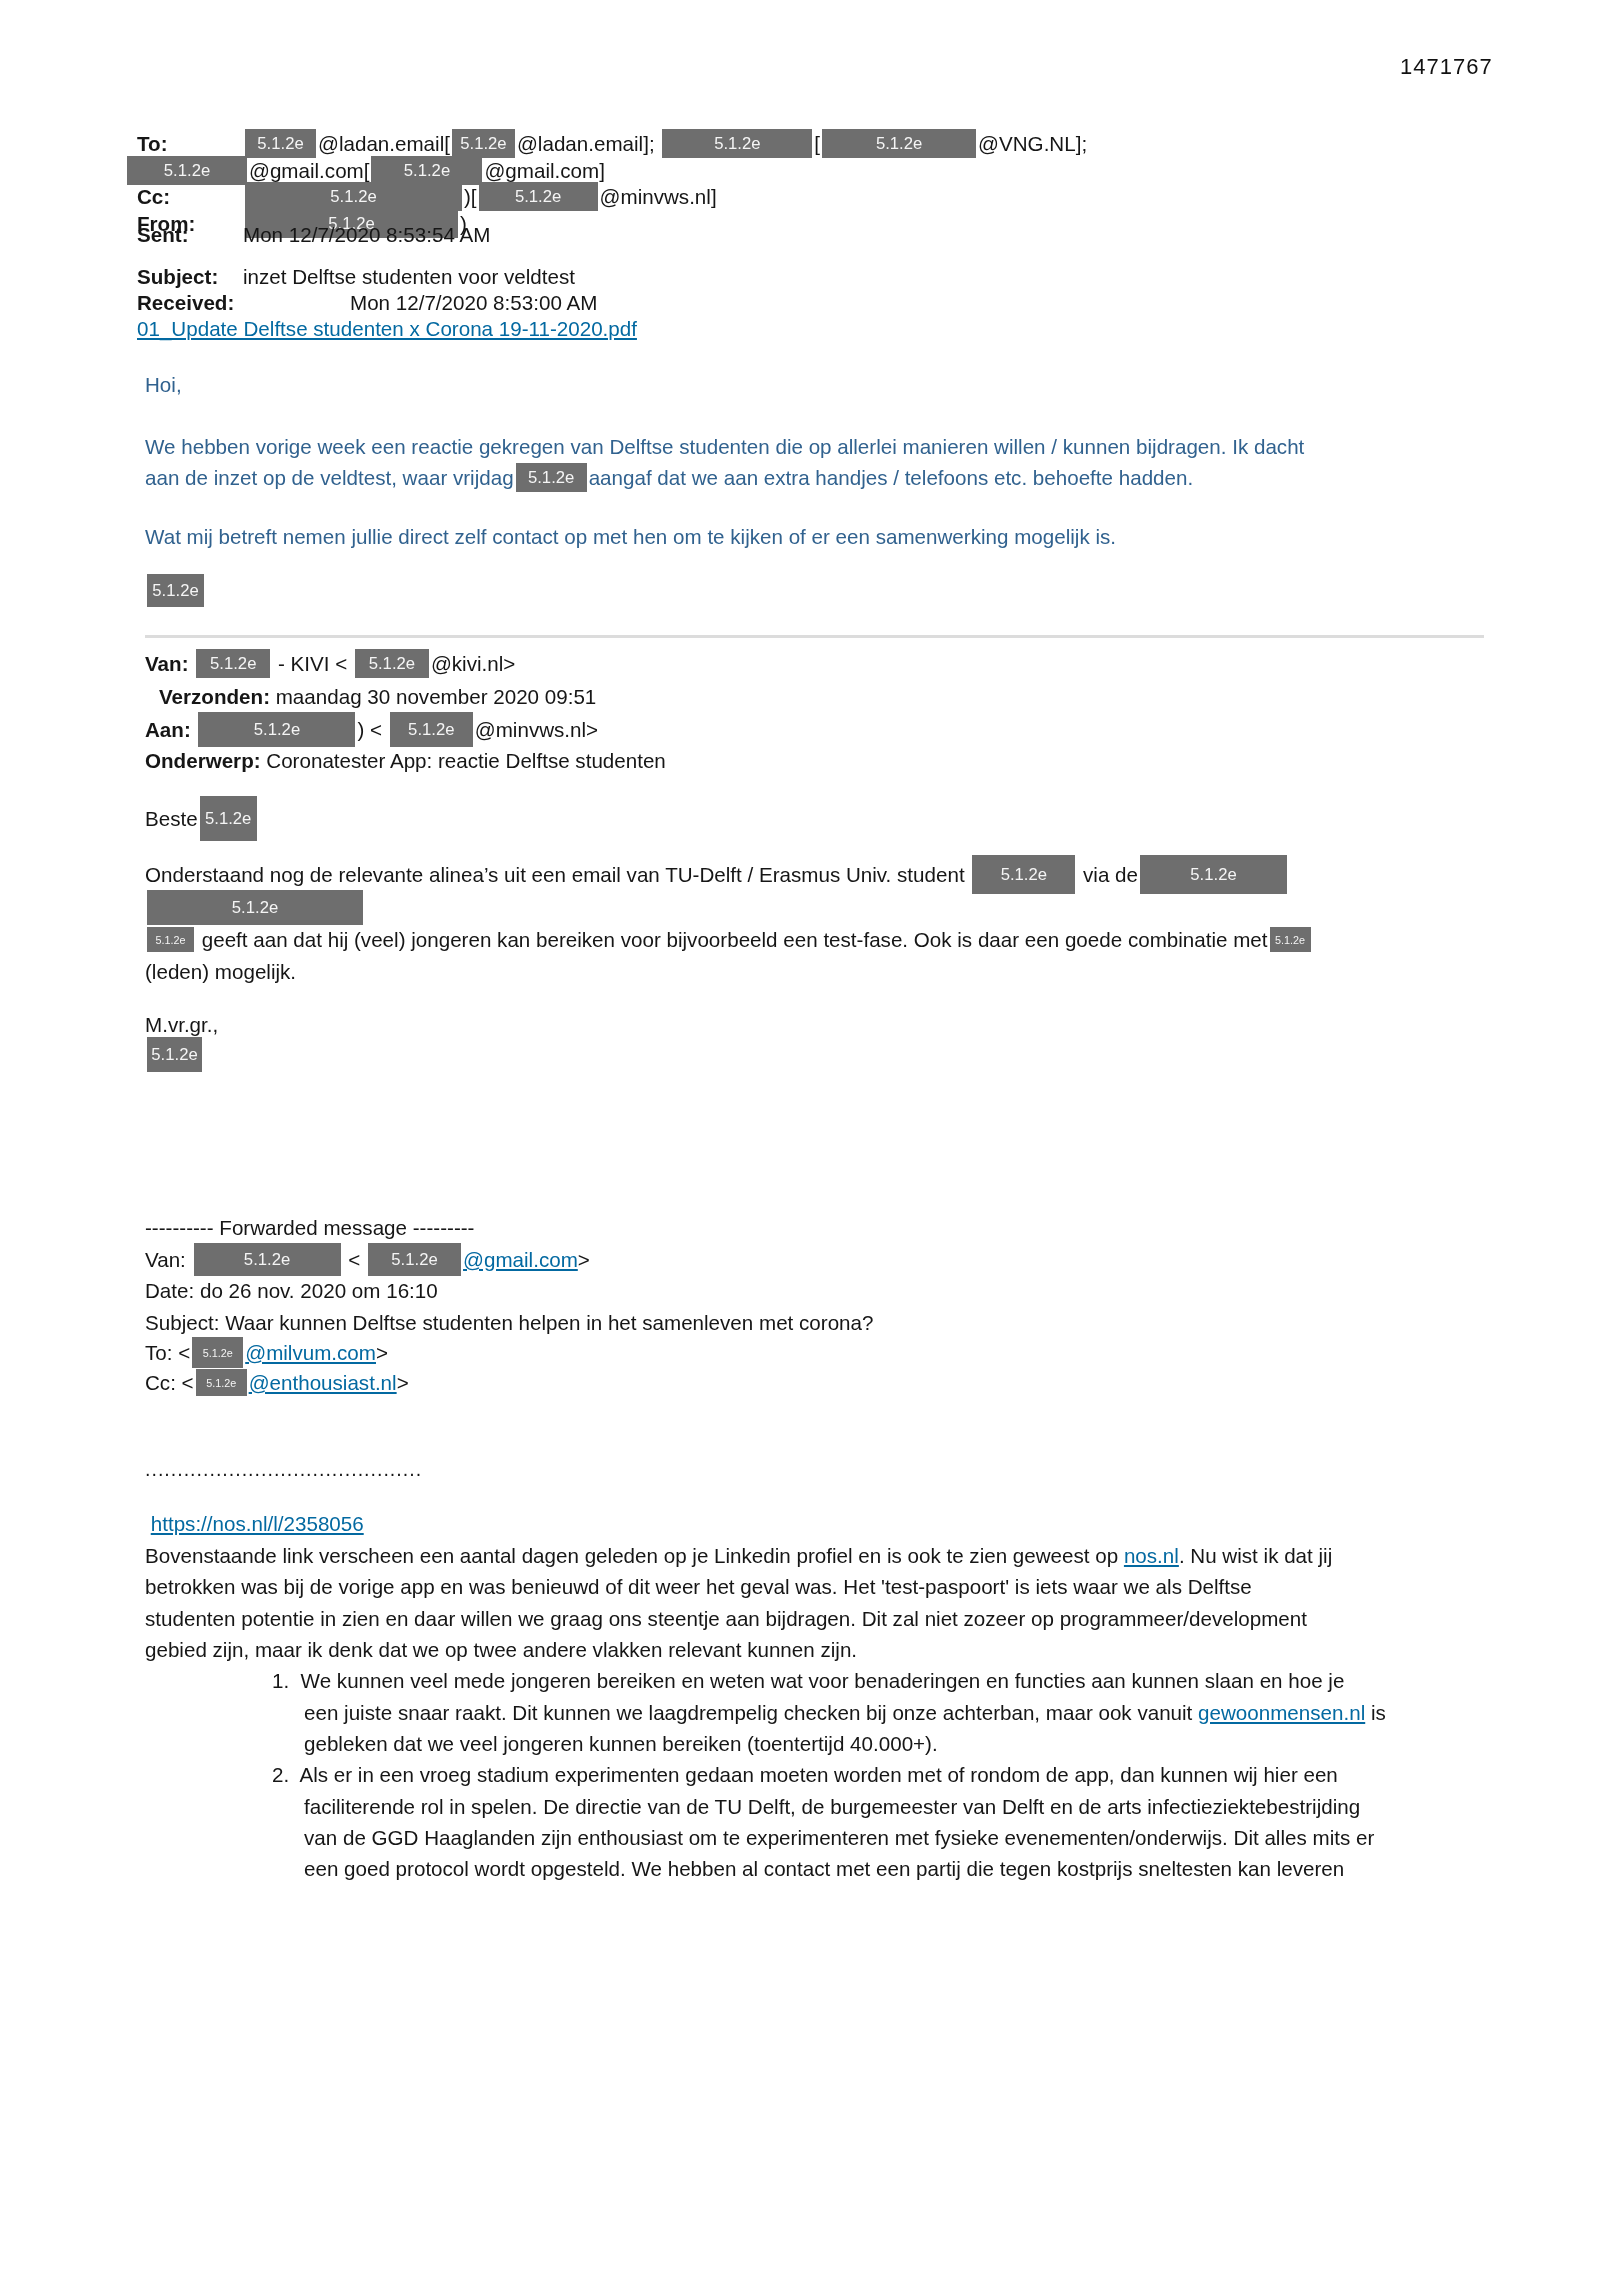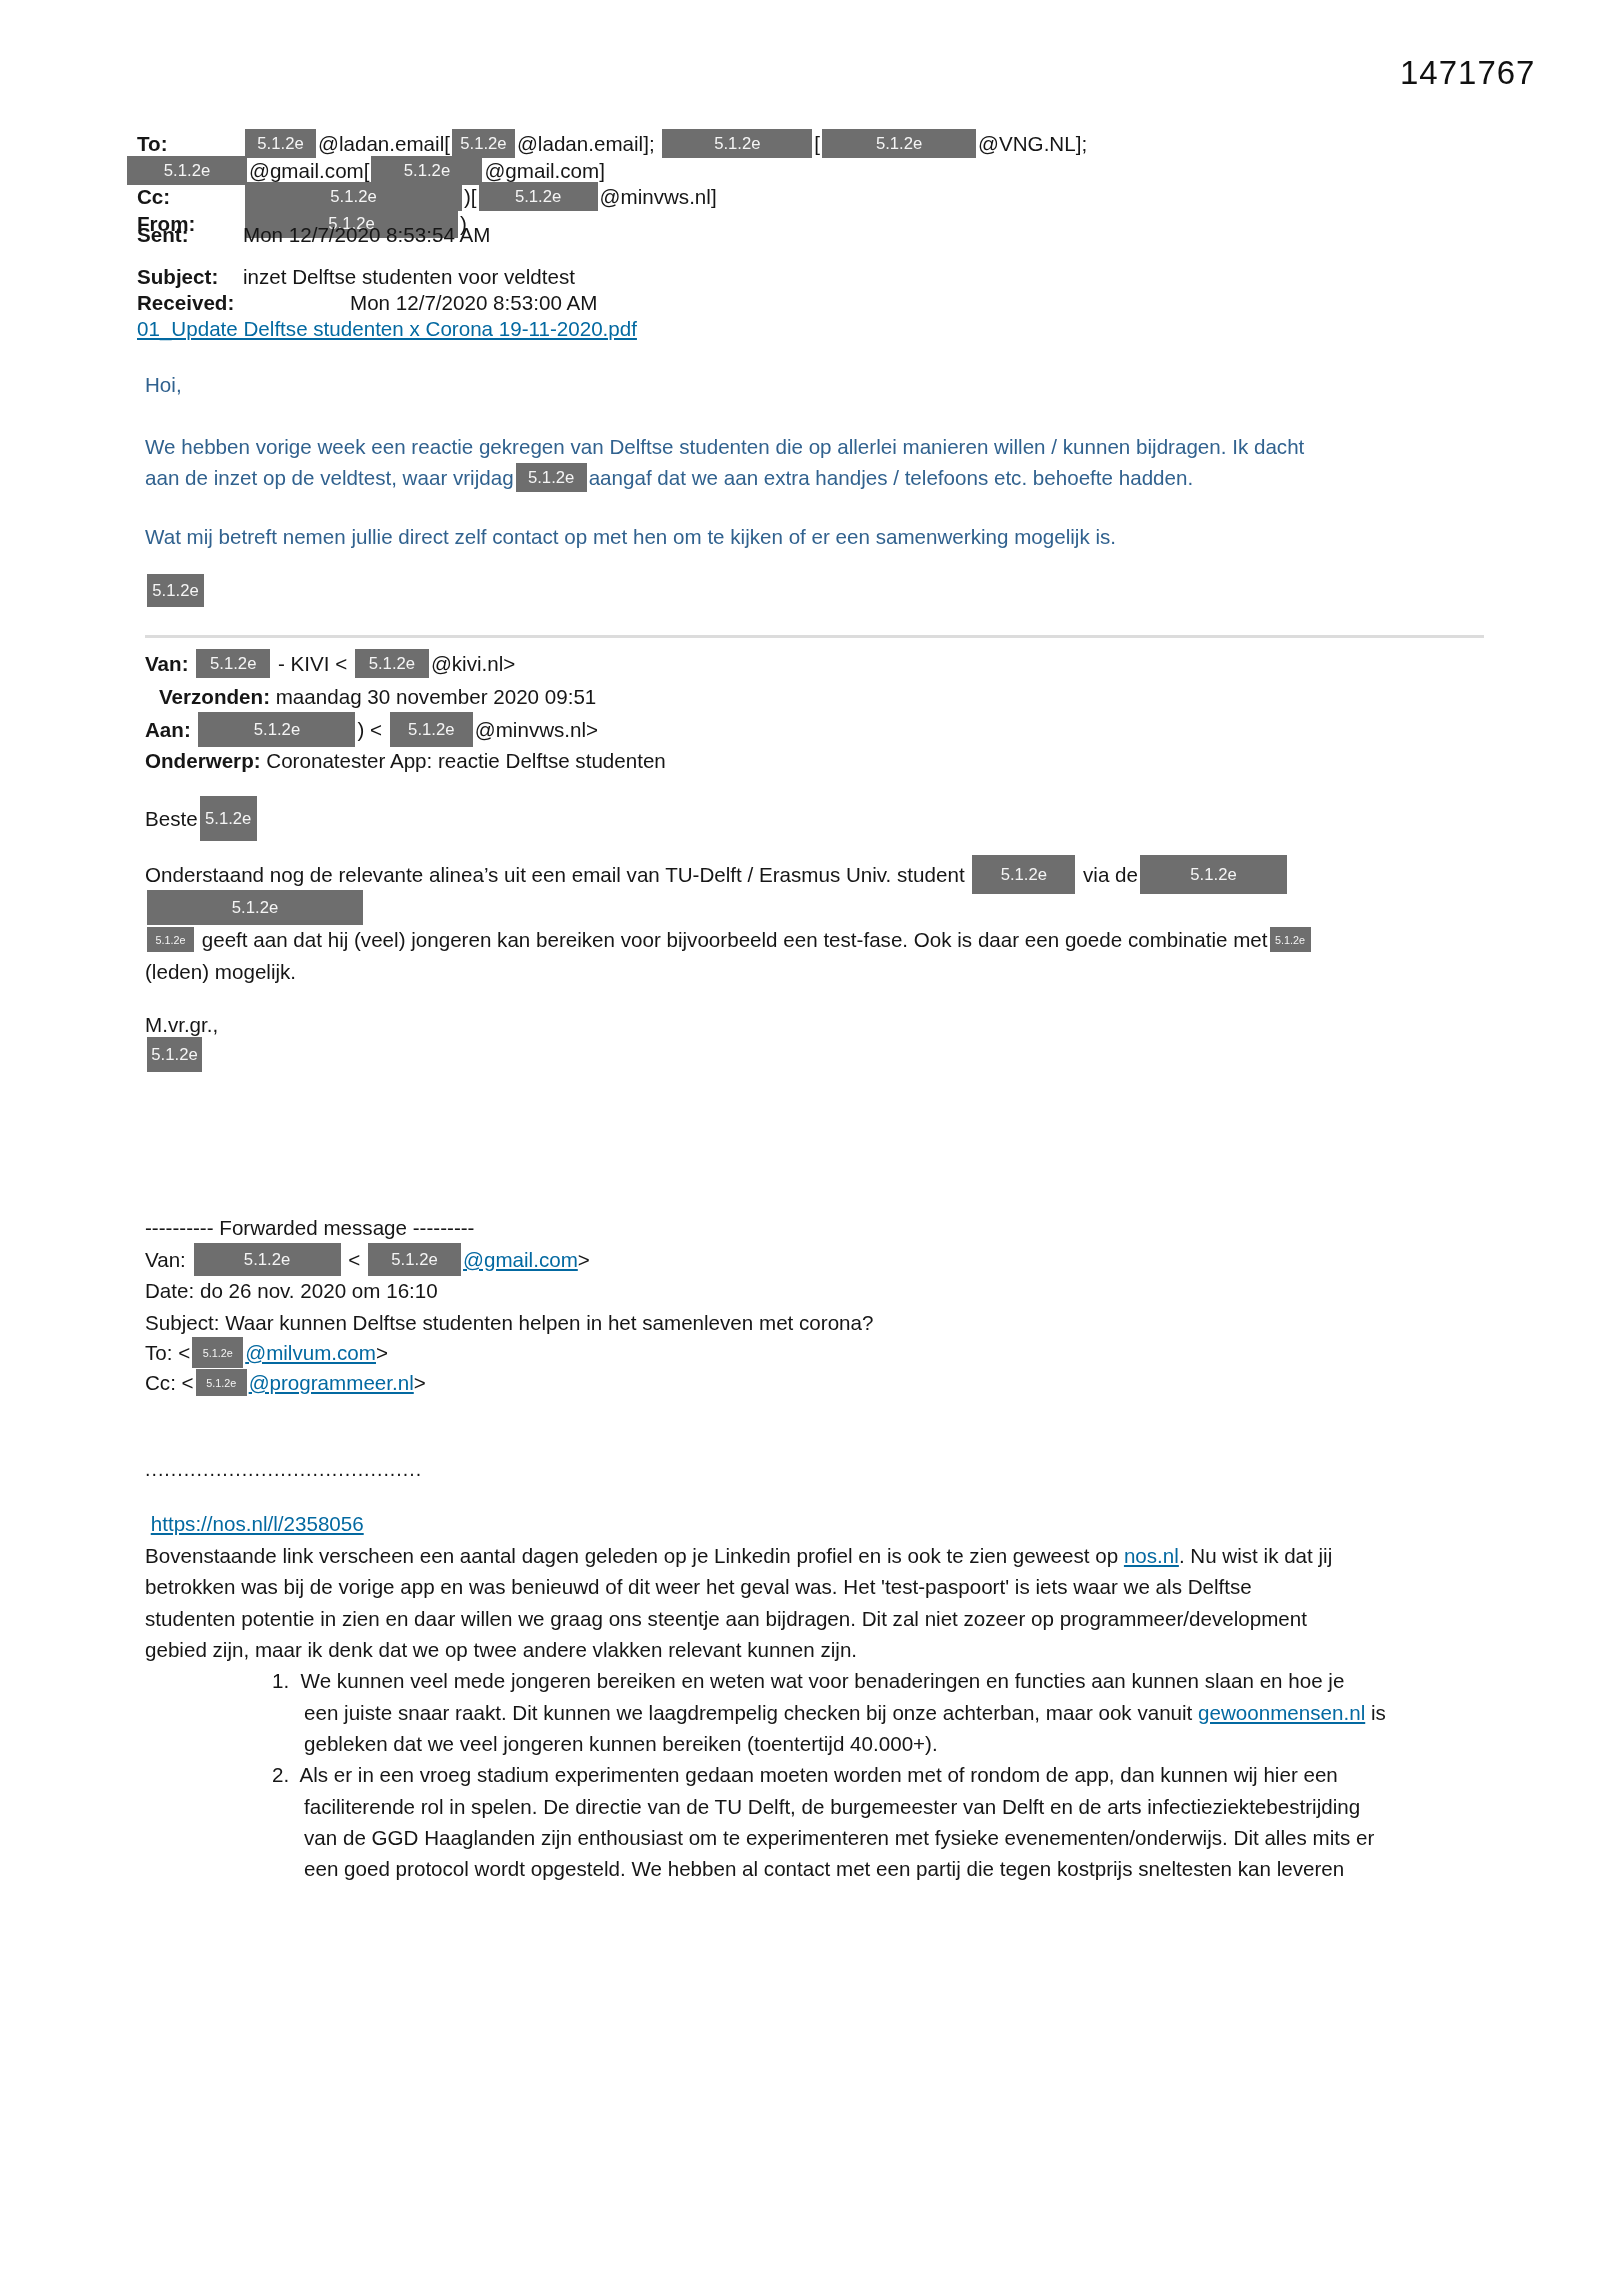--- a/index.html
+++ b/index.html
@@ -2,21 +2,21 @@
 <html><head>
 <meta charset="utf-8">
 <style>
   html,body { margin:0; padding:0; background:#ffffff; }
   body {
     width:1621px; height:2292px; position:relative; overflow:hidden;
     font-family:"Liberation Sans", sans-serif; color:#111111;
   }
   .doc-number {
     position:absolute; left:1400px; top:54px;
-    font-size:33px; color:#111111; letter-spacing:1px;
+    font-size:22px; color:#111111; letter-spacing:1px;
   }
   .line {
     position:absolute; display:flex; align-items:center;
     font-size:20.6px; line-height:28px; min-height:29px; color:#161616;
   }
   .line span { white-space:pre; }
   .blue { color:#31628F;justify-content:flex-end; }
   .seg-b { font-weight:bold; }
   .seg-lbl { font-weight:bold; display:inline-block; width:106px; flex:none; }
   .seg-lk { color:#0369a1; text-decoration:underline; }
@@ -175,21 +175,21 @@
   </div>
 <div class="line" style="left:145px; top:1337px;">
     <span>To: &lt;</span>
     <span class="seg-bx sm" style="width: 51px; height: 31px;">5.1.2e</span>
     <span class="seg-lk">@milvum.com</span>
     <span>&gt;</span>
   </div>
 <div class="line" style="left:145px; top:1368px;">
     <span>Cc: &lt;</span>
     <span class="seg-bx sm" style="width: 51px; height: 27.4px;">5.1.2e</span>
-    <span class="seg-lk">@programmeer.nl</span>
+    <span class="seg-lk">@enthousiast.nl</span>
     <span>&gt;</span>
   </div>
 
 <div class="line dots" style="left:145px; top:1454px;">
     <span>...........................................</span>
   </div>
 
 <div class="line" style="left:145px; top:1509px;">
     <span> </span>
     <span class="seg-lk">https://nos.nl/l/2358056</span>

